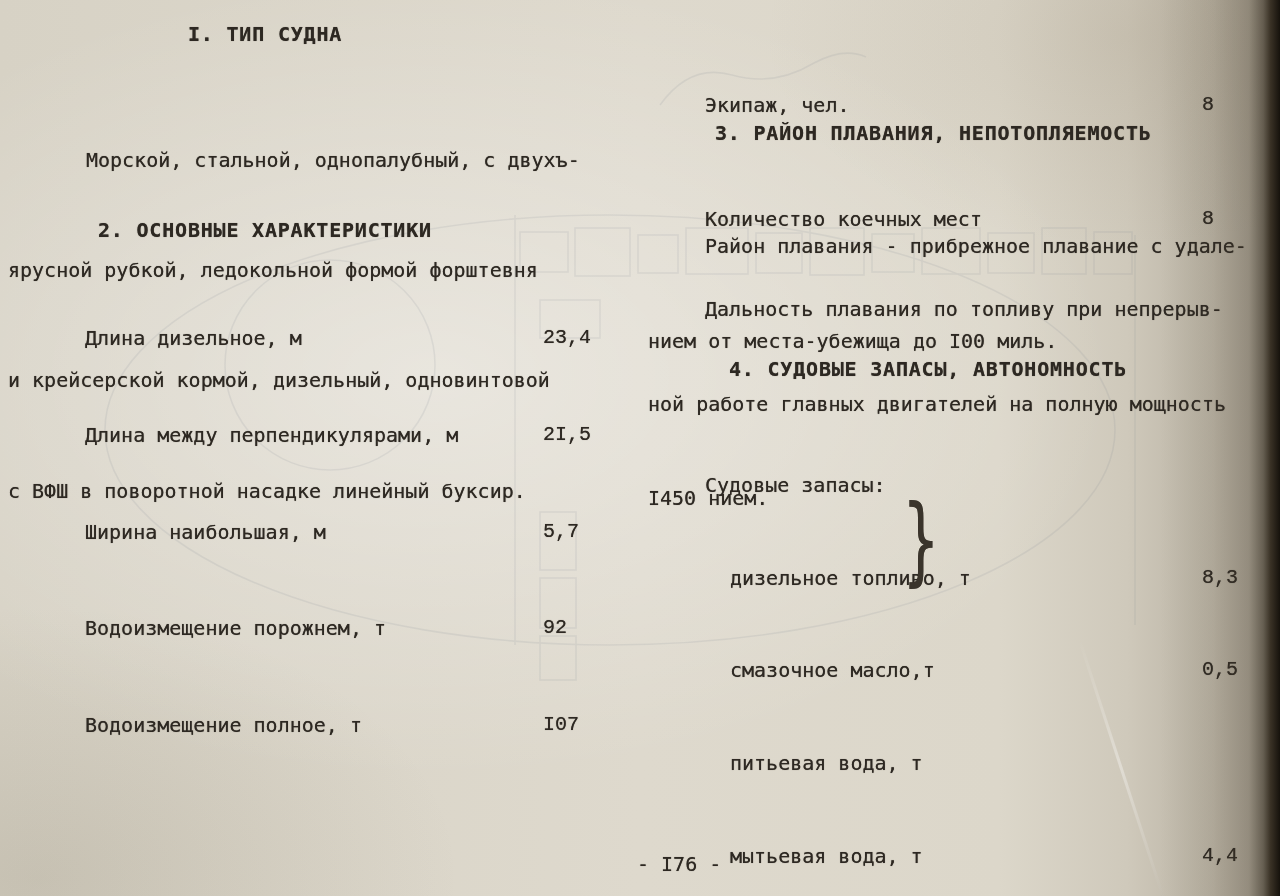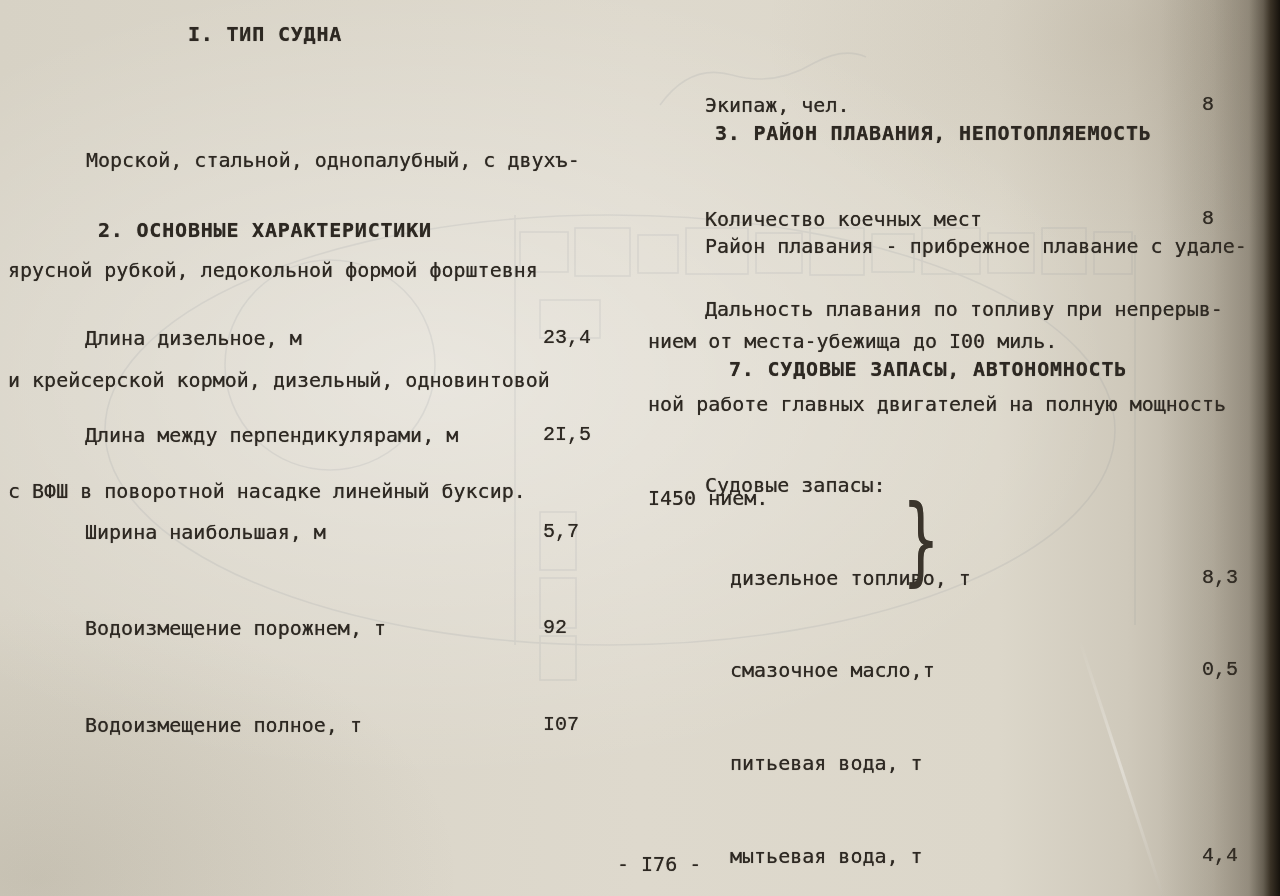--- a/index.html
+++ b/index.html
@@ -126,36 +126,36 @@
     <div class="fi2">Район плавания - прибрежное плавание с удале-</div>
     <div>нием от места-убежища до I00 миль.</div>
   </div>
 
   <div class="t para2" style="left:648px;top:231px">
     <div class="fi2">Дальность плавания по топливу при непрерыв-</div>
     <div>ной работе главных двигателей на полную мощность</div>
     <div>I450 нием.</div>
   </div>
 
-  <div class="t h" style="left:729px;top:353px">7. СУДОВЫЕ ЗАПАСЫ, АВТОНОМНОСТЬ</div>
+  <div class="t h" style="left:729px;top:353px">4. СУДОВЫЕ ЗАПАСЫ, АВТОНОМНОСТЬ</div>
 
   <div class="t rv" style="left:705px;top:408px;width:548px;line-height:30.9px">
     <div class="rrow"><span class="lbl">Судовые запасы:</span><span class="val"></span></div>
     <div class="rrow indr"><span class="lbl">дизельное топливо, т</span><span class="val">8,3</span></div>
     <div class="rrow indr"><span class="lbl">смазочное масло,т</span><span class="val">0,5</span></div>
     <div class="rrow indr"><span class="lbl">питьевая вода, т</span><span class="val"></span></div>
     <div class="rrow indr"><span class="lbl">мытьевая вода, т</span><span class="val">4,4</span></div>
     
     
     
     
     
     
     
   </div>
 
   <div class="brace">}</div>
 
-  <div class="t" style="left:617px;top:848px">- I76 -</div>
+  <div class="t" style="left:637px;top:848px">- I76 -</div>
 
   <div class="crease"></div>
   <div class="gutter"></div>
 </div>
 
 </body></html>

